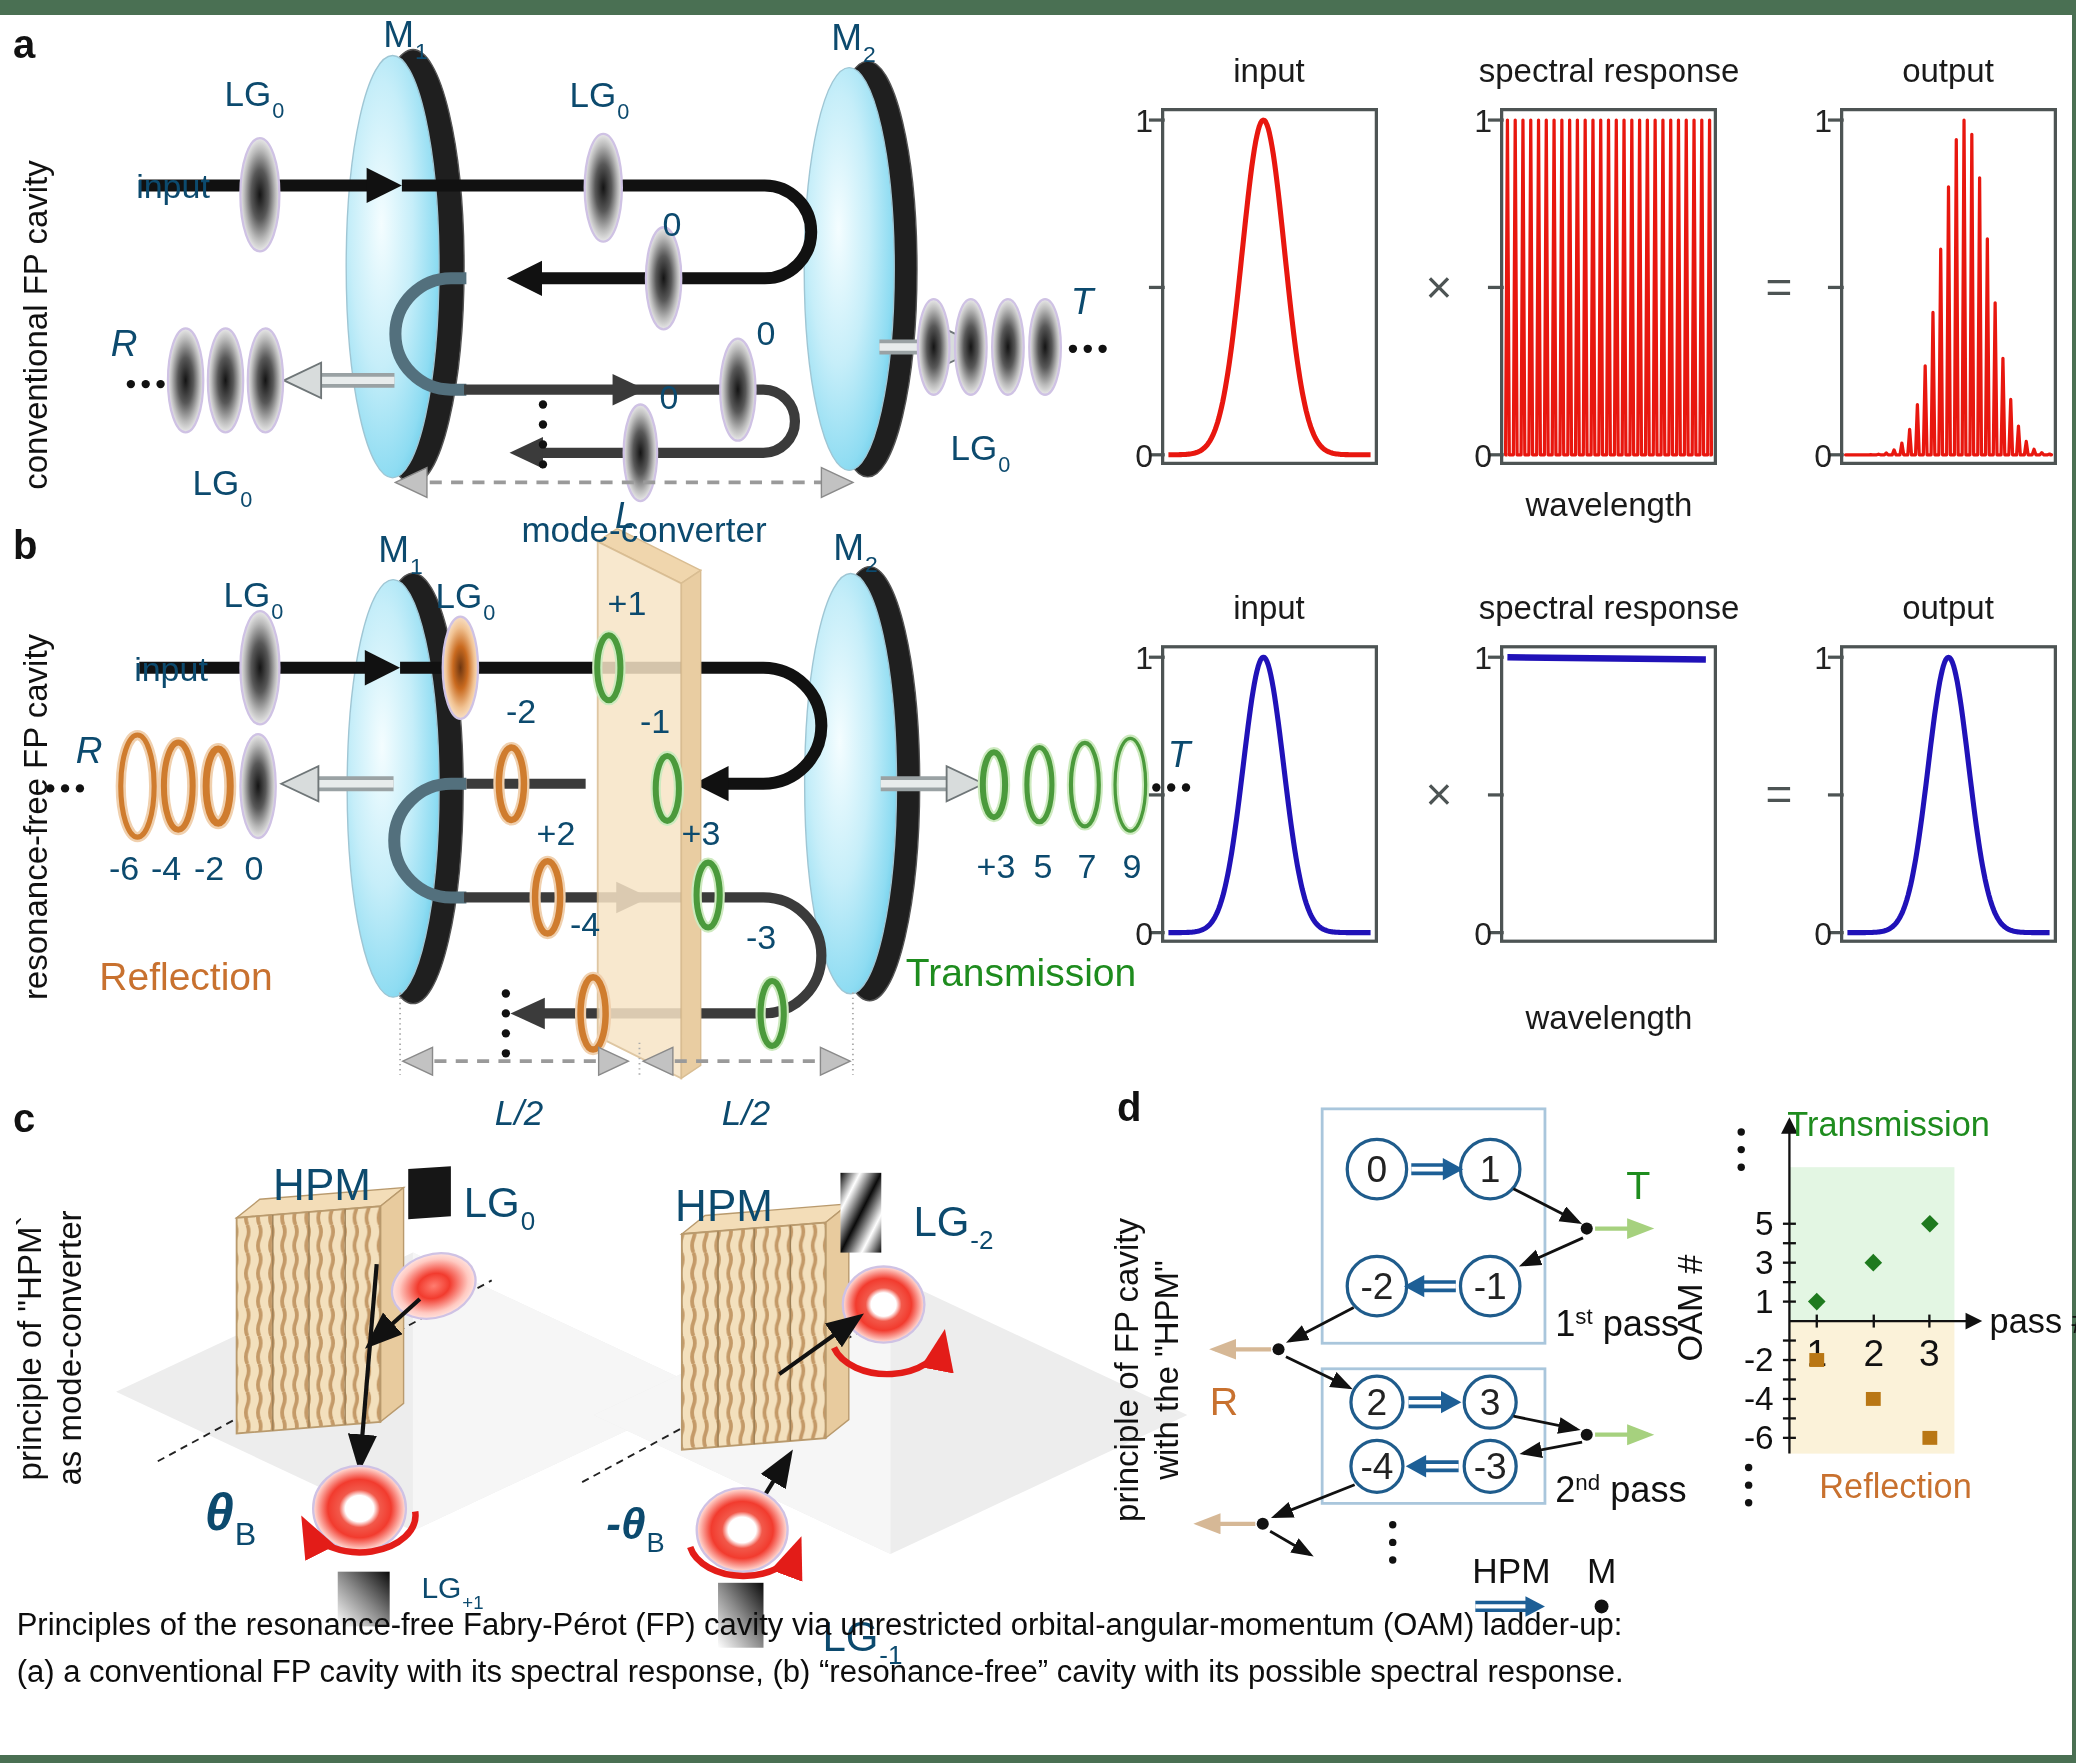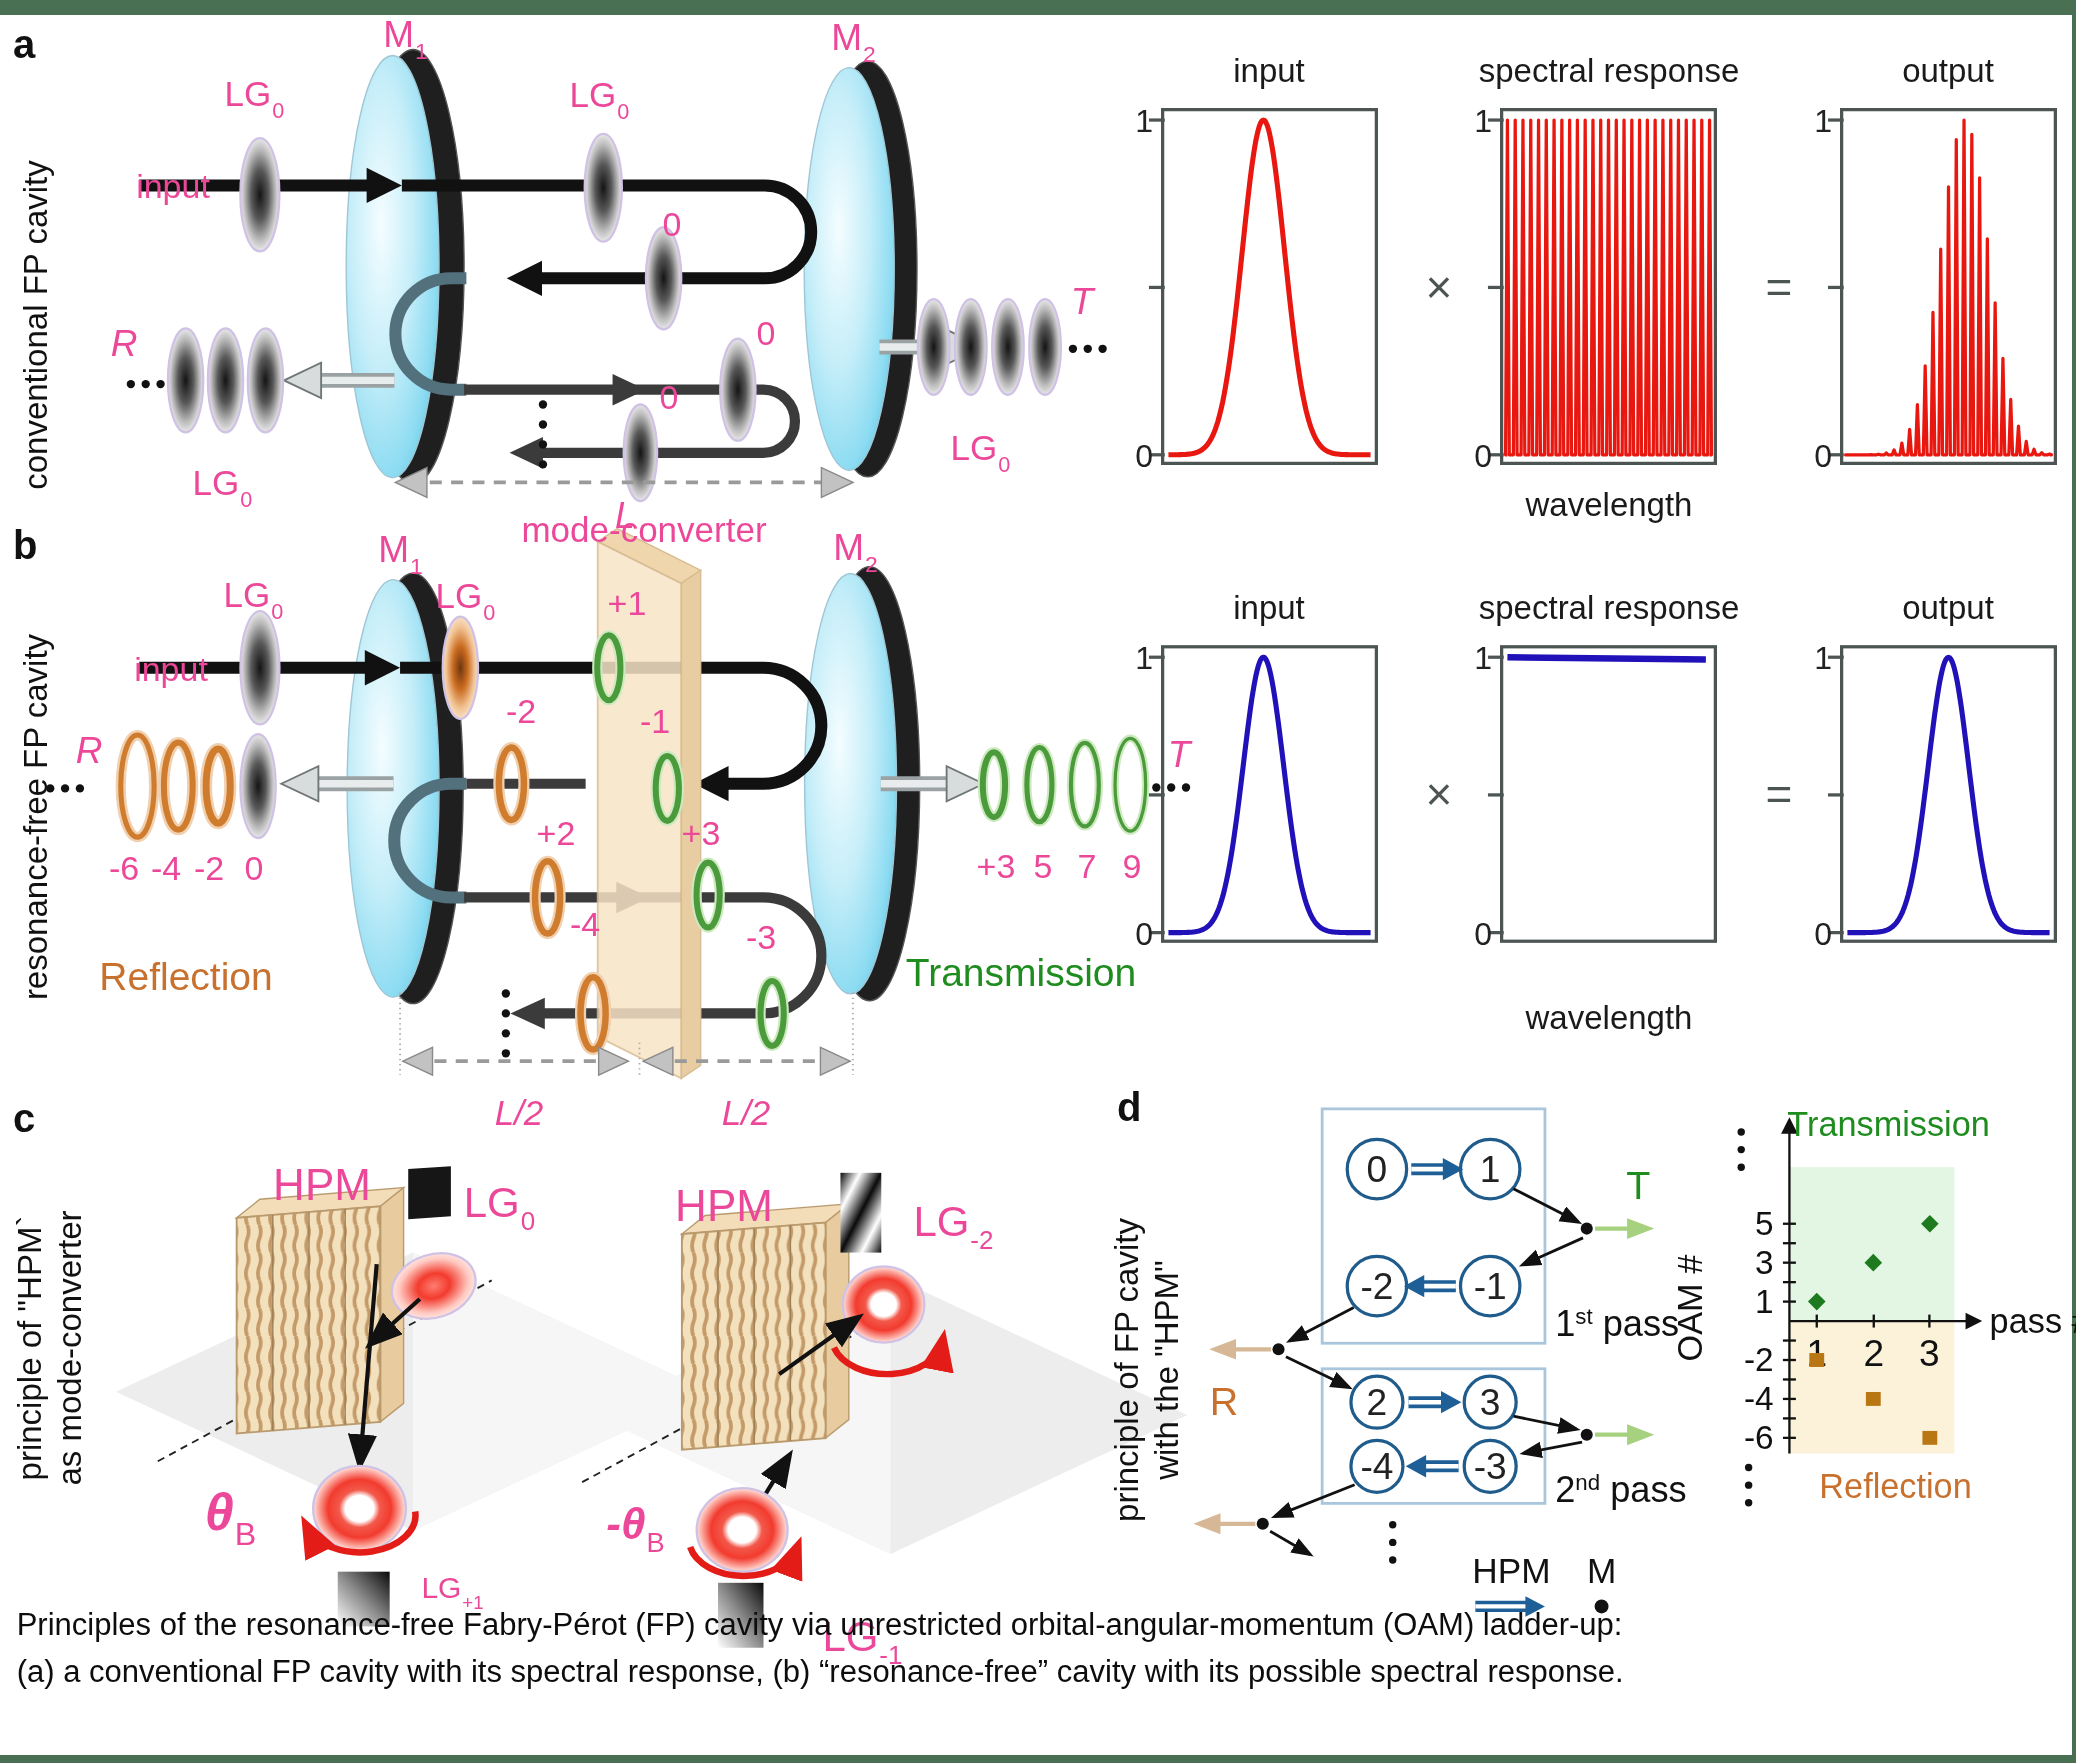--- a/index.html
+++ b/index.html
@@ -1,19 +1,19 @@
 <!DOCTYPE html>
 <html style="font-size:7.4px"><head>
 <meta charset="utf-8">
 <style>
   html,body{margin:0;padding:0;background:#ffffff;}
   #fig{position:relative;width:2077px;height:1764px;background:#ffffff;overflow:hidden;
        font-family:"Liberation Sans",sans-serif;color:#111;}
   .abs{position:absolute;}
-  .lbl{position:absolute;transform:translate(-50%,-50%);white-space:nowrap;font-size:34px;color:#ec4899;}
+  .lbl{position:absolute;transform:translate(-50%,-50%);white-space:nowrap;font-size:34px;color:#0c4a6e;}
   .lbl sub{font-size:62%;position:relative;top:3.7px;left:0.9px;}
   .italic{font-style:italic;}
   .bold{font-weight:bold;}
   .sidebar{position:absolute;transform:translate(-50%,-50%) rotate(-90deg);white-space:nowrap;
            font-size:33px;color:#111;text-align:center;line-height:1.22;}
   .panel-letter{position:absolute;font-weight:bold;font-size:40px;color:#111;}
   .plot{position:absolute;}
   .plot svg{overflow:visible;display:block;}
   .frame{fill:none;stroke:#4d5454;stroke-width:7;}
   .tick{stroke:#4d5454;stroke-width:7;}

